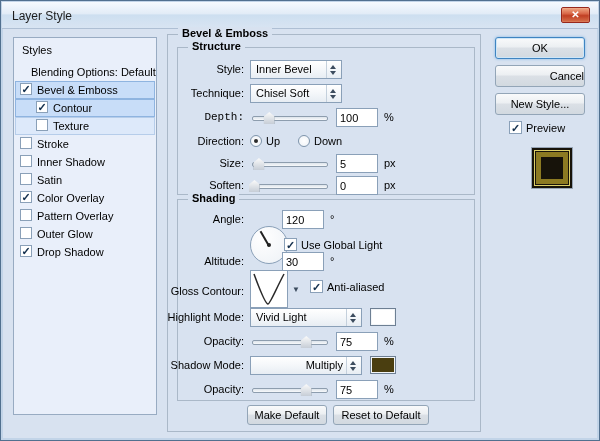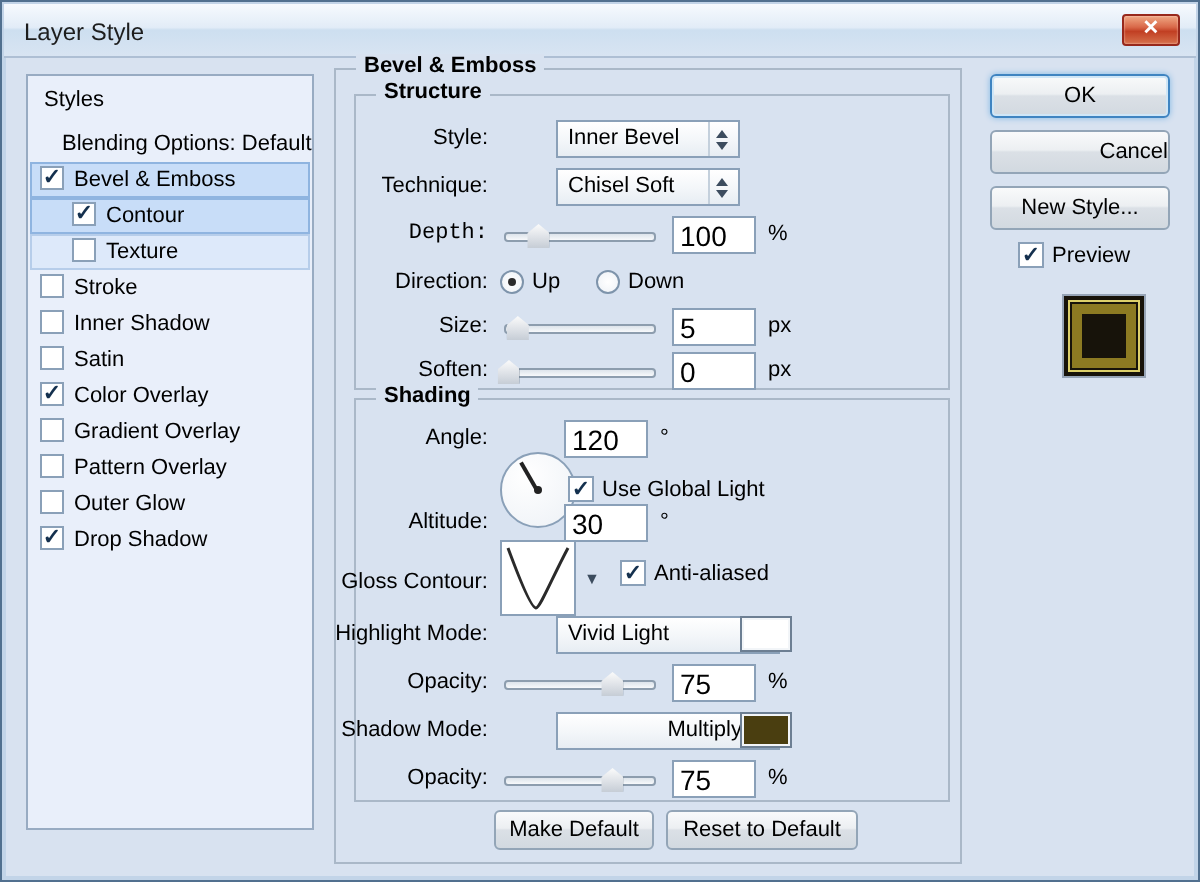--- a/index.html
+++ b/index.html
@@ -41,29 +41,29 @@
     font-weight:bold; white-space:nowrap; }
   .outer-group { left:166px; top:33px; width:314px; height:398px; }
   .structure-group { left:176px; top:46px; width:298px; height:148px; }
   .shading-group { left:176px; top:198px; width:298px; height:202px; }
 
   .sg-label { position:absolute; right:230px; white-space:nowrap; line-height:19px; }
 
   
   .combo { position:absolute; height:19px; line-height:17px;
     background:linear-gradient(#ffffff, #f3f6f9 55%, #e7edf3);
-    border:1px solid #8aa0b8; padding:0 18px 0 5px; white-space:nowrap; cursor:default;margin-left:28px; }
+    border:1px solid #8aa0b8; padding:0 18px 0 5px; white-space:nowrap; cursor:default; }
   .combo .arrows { position:absolute; right:2px; top:0; bottom:0; width:13px;
     display:flex; flex-direction:column; align-items:center; justify-content:center; gap:2px;
     border-left:1px solid #c4d0dc; }
   .tri-up { width:0; height:0; border-left:3px solid transparent; border-right:3px solid transparent; border-bottom:4px solid #3c4c5e; }
   .tri-down { width:0; height:0; border-left:3px solid transparent; border-right:3px solid transparent; border-top:4px solid #3c4c5e; }
 
   .field { position:absolute; width:42px; height:19px; border:1px solid #8aa0b8;
-    background:#fff; padding:0 3px; font-family:"Liberation Sans", sans-serif; font-size:14px; }
+    background:#fff; padding:0 3px; font-family:"Liberation Sans", sans-serif; font-size:11px; }
   .unit { position:absolute; line-height:19px; }
 
   .slider { position:absolute; height:5px; width:76px;
     background:linear-gradient(#dde4eb, #f7f9fb); border:1px solid #8d9dae; border-radius:2px; }
   .slider .thumb { position:absolute; top:-5px; width:11px; height:12px; transform:translateX(-50%);
     background:linear-gradient(#fbfbfb, #c6cdd6); clip-path:polygon(50% 0, 100% 38%, 100% 100%, 0 100%, 0 38%);
     filter:drop-shadow(0 0 0.5px #5d6c7c); }
 
   .radio { position:absolute; width:12px; height:12px; border-radius:50%;
     border:1px solid #7e94ab; background:radial-gradient(#ffffff, #edf1f6); }
@@ -113,21 +113,20 @@
     <div class="styles-header">Styles</div>
     <div class="styles-list">
         <div class="style-row noicon"><span>Blending Options: Default</span></div>
         <div class="style-row sel2"><span class="cb">✓</span><span>Bevel &amp; Emboss</span></div>
         <div class="style-row indent sel2"><span class="cb">✓</span><span>Contour</span></div>
         <div class="style-row indent sel1"><span class="cb"></span><span>Texture</span></div>
         <div class="style-row"><span class="cb"></span><span>Stroke</span></div>
         <div class="style-row"><span class="cb"></span><span>Inner Shadow</span></div>
         <div class="style-row"><span class="cb"></span><span>Satin</span></div>
         <div class="style-row"><span class="cb">✓</span><span>Color Overlay</span></div>
-        <div class="style-row"><span class="cb"></span><span>Gradient Overlay</span></div>
         <div class="style-row"><span class="cb"></span><span>Pattern Overlay</span></div>
         <div class="style-row"><span class="cb"></span><span>Outer Glow</span></div>
         <div class="style-row"><span class="cb">✓</span><span>Drop Shadow</span></div>
       </div>
   </div>
 
   <div class="groupbox outer-group">
     <span class="legend">Bevel &amp; Emboss</span>
   </div>
 

